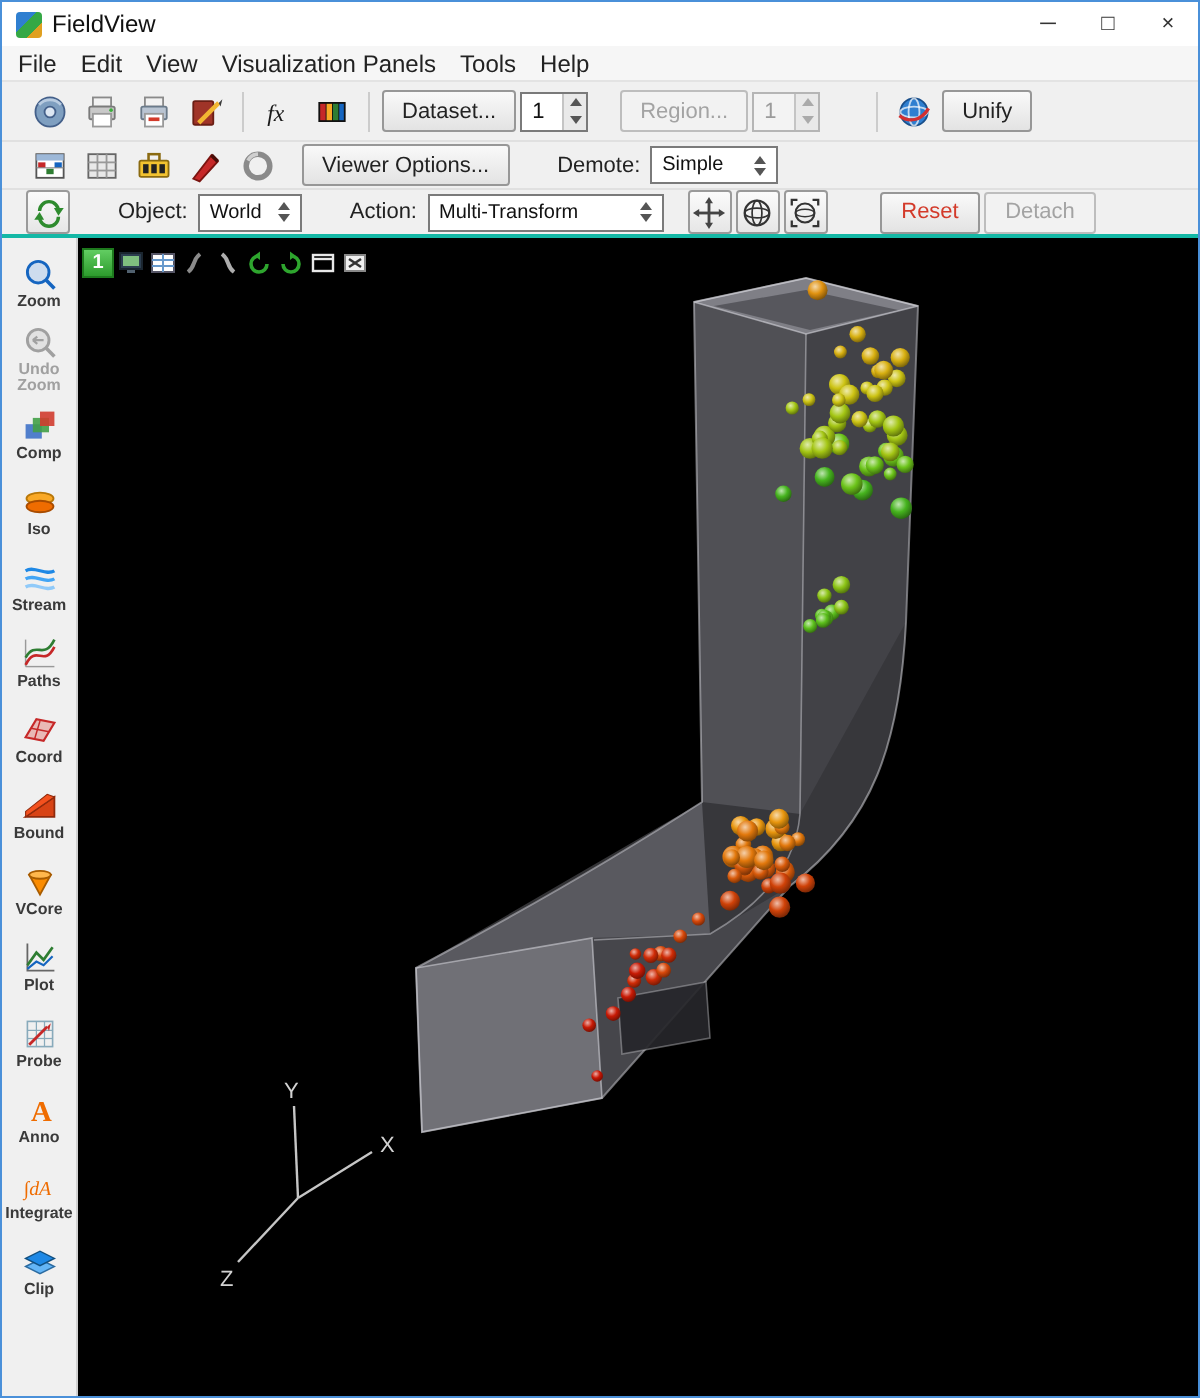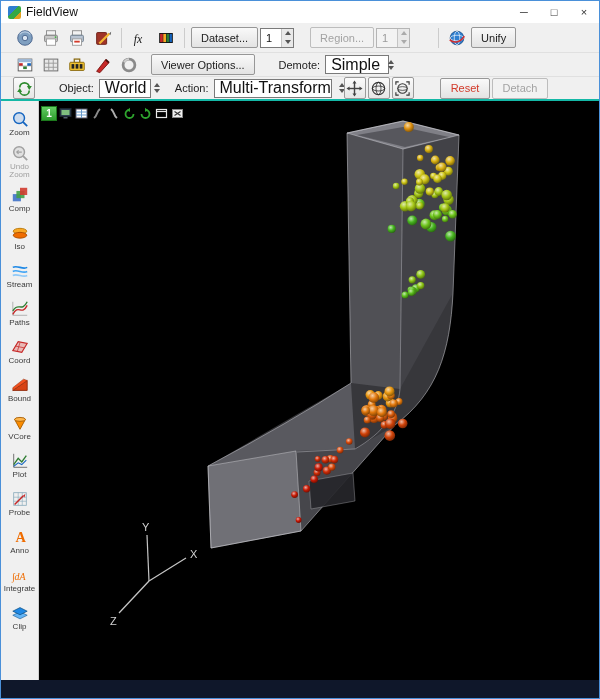--- a/index.html
+++ b/index.html
@@ -39,32 +39,32 @@
   .spinner.disabled{ border-color:#b5b5b5; background:#f3f3f3; }
   .spin-value{ flex:1; font-size:11px; padding:3px 0 0 5px; color:#111; }
   .spinner.disabled .spin-value{ color:#9b9b9b; }
   .spin-btns{ width:12px; display:flex; flex-direction:column; border-left:1px solid #c4c4c4; }
   .spin-btn{ flex:1; background:#e9e9e9; display:flex; align-items:center; justify-content:center; }
   .tri-up{ width:0;height:0;border-left:3px solid transparent;border-right:3px solid transparent;border-bottom:4px solid #555; }
   .tri-down{ width:0;height:0;border-left:3px solid transparent;border-right:3px solid transparent;border-top:4px solid #555; }
   .spinner.disabled .tri-up{ border-bottom-color:#aaa; } .spinner.disabled .tri-down{ border-top-color:#aaa; }
   .label{ font-size:11px; color:#222; margin:0 3px 0 22px; white-space:nowrap; }
   .select{ height:19px; border:1px solid #7a7a7a; background:#fff; display:inline-flex;
-    align-items:center; font-size:16px; color:#111; padding:0 5px; gap:8px; white-space:nowrap; }
+    align-items:center; font-size:10px; color:#111; padding:0 5px; gap:8px; white-space:nowrap; }
   .select .arrows{ display:flex; flex-direction:column; gap:2px; margin-left:auto; }
   .tbtn{ width:22px; height:22px; border:1px solid #9a9a9a; border-radius:2px;
     background:linear-gradient(#fbfbfb,#e6e6e6); display:flex; align-items:center; justify-content:center; }
   .tbtn svg{ width:17px; height:17px; }
   
   .main{ display:flex; height:579px; }
   .sidebar{ width:38px; background:#f0f0f0; border-right:1px solid #d0d0d0; padding-top:3px;
     display:flex; flex-direction:column; }
   .tool{ height:38px; display:flex; flex-direction:column; align-items:center; justify-content:center; gap:1px; }
   .tool svg{ width:18px; height:18px; }
-  .tool .tlabel{ font-size:8px; color:#3a3a3a; text-align:center; line-height:8px; }
+  .tool .tlabel{ font-size:8px; color:#3a3a3a; text-align:center; line-height:8px;font-weight:bold; }
   .tool.dim .tlabel{ color:#a0a0a0; }
   .viewport{ flex:1; position:relative; background:#000; overflow:hidden; }
   .viewport svg.scene{ position:absolute; left:0; top:0; }
   .vp-tabs{ position:absolute; top:5px; left:2px; display:flex; gap:1px; align-items:center; }
   .vtab{ min-width:16px; height:15px; padding:0 3px; background:linear-gradient(#62cd62,#2d9c2d);
     border:1px solid #1d7a1d; color:#fff; font-size:10px; font-weight:bold;
     display:flex; align-items:center; justify-content:center; }
   .vicon{ width:15px; height:15px; display:flex; align-items:center; justify-content:center; }
   .vicon svg{ width:13px; height:13px; }
 </style>
@@ -74,20 +74,28 @@
 <div class="window">
 
   <div class="titlebar">
     <div class="app-icon"></div>
     <div class="title-text">FieldView</div>
     <div class="win-btn">─</div>
     <div class="win-btn">□</div>
     <div class="win-btn">×</div>
   </div>
 
+  <div class="menubar">
+    <span class="menu-item">File</span>
+    <span class="menu-item">Edit</span>
+    <span class="menu-item">View</span>
+    <span class="menu-item">Visualization Panels</span>
+    <span class="menu-item">Tools</span>
+    <span class="menu-item">Help</span>
+  </div>
 
   <div class="toolbar tb1">
     <div class="ibtn">
       <svg viewBox="0 0 22 22">
         <circle cx="11" cy="11" r="8" fill="#7f9fc0" stroke="#44608a"></circle>
         <circle cx="11" cy="11" r="3" fill="#dce6f2" stroke="#44608a"></circle>
         <path d="M5 7 A8 8 0 0 1 17 7" fill="none" stroke="#b8cbe0" stroke-width="1.5"></path>
       </svg>
     </div>
     <div class="ibtn">

